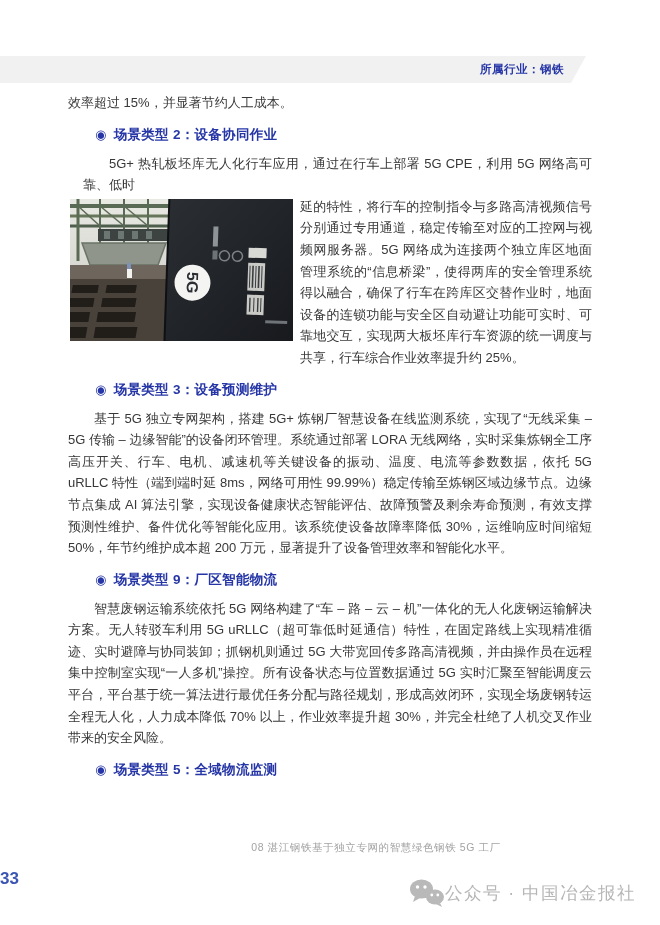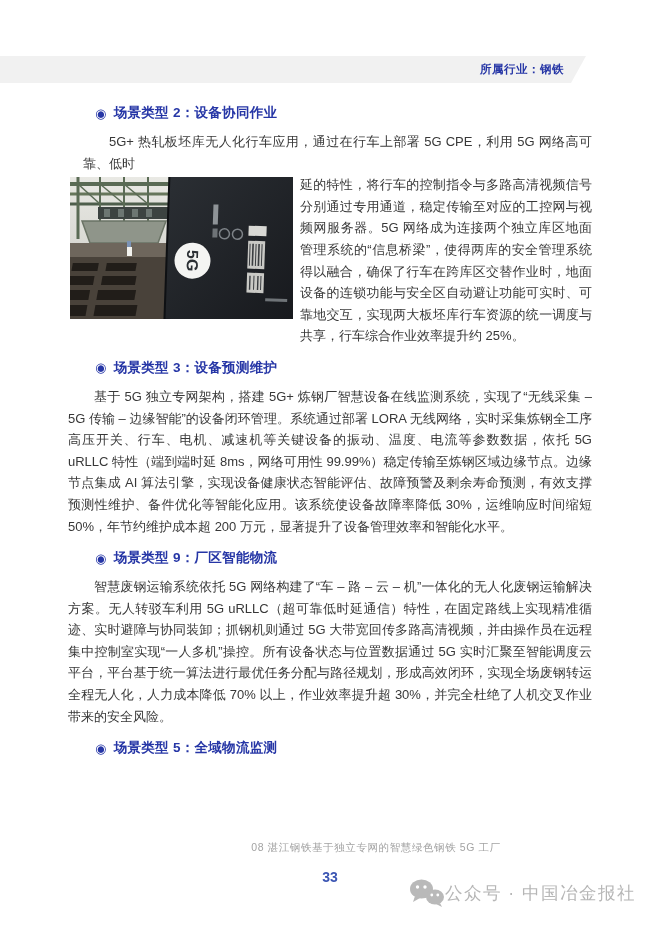--- a/index.html
+++ b/index.html
@@ -40,38 +40,39 @@
     float:left;width:223px;height:142px;margin:3px 7px 26px 2px;padding:0;
     line-height:0;
   }
   figure.photo svg{display:block;}
 
   .caption{
     position:absolute;top:841px;left:0;width:100%;text-align:center;
     font-size:10.5px;color:var(--muted);letter-spacing:.6px;padding-left:46px;
   }
   .pageno{
-    position:absolute;top:869px;left:0;width:100%;text-align:center;
-    font-size:14px;font-weight:bold;color:var(--page-blue);
+    position:absolute;top:869px;left:0;width:100%;
+    font-size:17px;font-weight:bold;color:var(--page-blue);
   }
   .watermark{
     position:absolute;top:878px;right:24px;
     display:flex;align-items:center;
     color:var(--wm);font-size:17.5px;letter-spacing:1.5px;
   }
 </style>
 </head>
 <body>
 
 <div class="ribbon">
   <span class="label">所属行业：钢铁</span>
 </div>
 
 <main>
 
+  <p class="para">效率超过 15%，并显著节约人工成本。</p>
 
   <h2 class="section">
     <span class="bullet">◉</span><span>场景类型 2：设备协同作业</span>
   </h2>
 
   <div class="para">
     <span class="p-start">5G+ 热轧板坯库无人化行车应用，通过在行车上部署 5G CPE，利用 5G 网络高可靠、低时</span>
     <figure class="photo">
       <svg width="223" height="142" viewBox="0 0 223 142">
         <defs>

